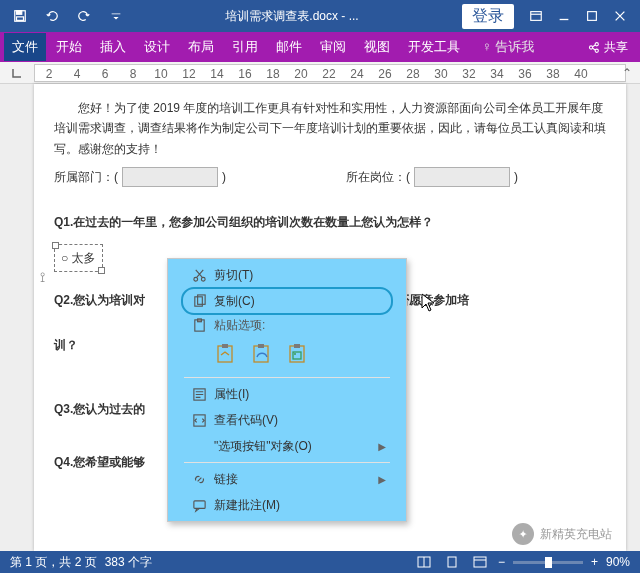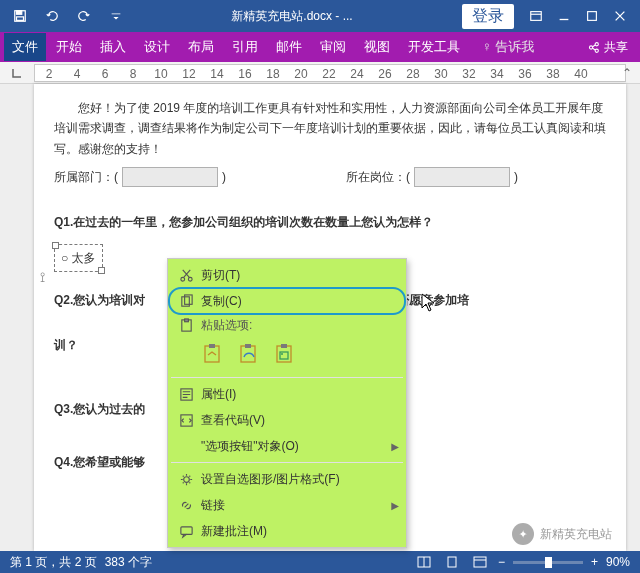--- a/index.html
+++ b/index.html
@@ -30,21 +30,21 @@
 .formcell{display:flex;align-items:center}
 .formcell input{width:96px;height:20px;border:1px solid #b0b0b0;background:#eaeaea;margin:0 4px}
 .q{font-weight:bold;margin-top:24px}
 .checkcell{display:inline-block;border:1px dashed #7a7a7a;padding:3px 6px;margin-top:6px;position:relative}
 .checkcell::before,.checkcell::after{content:"";position:absolute;width:5px;height:5px;background:#fff;border:1px solid #7a7a7a}
 .checkcell::before{left:-3px;top:-3px}
 .checkcell::after{right:-3px;bottom:-3px}
 .anchor{position:absolute;left:6px;top:182px;color:#8a8a8a;font-size:14px}
 .leftgutter{position:absolute;left:0;top:84px;bottom:22px;width:34px;background:#eee}
 .rightgutter{position:absolute;right:0;top:84px;bottom:22px;width:14px;background:#eee}
-.ctxmenu{position:absolute;left:167px;top:258px;width:240px;background:#bef264;border:1px solid #c8c8c8;box-shadow:2px 3px 6px rgba(0,0,0,.25);padding:3px 1px;z-index:50}
+.ctxmenu{position:absolute;left:167px;top:258px;width:240px;background:#7dd3fc;border:1px solid #c8c8c8;box-shadow:2px 3px 6px rgba(0,0,0,.25);padding:3px 14px;z-index:50}
 .mi{display:flex;align-items:center;height:26px;padding:0 6px;color:#333;position:relative}
 .mi .ico{width:22px;display:flex;justify-content:center;color:#666}
 .mi .ico svg{width:15px;height:15px}
 .mi .lbl{flex:1;padding-left:4px}
 .mi .arr{color:#666;font-size:10px}
 .mi.hl{outline:2px solid #1e9acc;outline-offset:-1px;border-radius:12px}
 .mi.header{height:22px;color:#555;font-size:12px}
 .pasteopts{display:flex;gap:8px;padding:4px 0 6px 30px}
 .pbtn{width:28px;height:28px;border:1px solid #d4a72c00;display:flex;align-items:center;justify-content:center}
 .pbtn svg{width:22px;height:22px}
@@ -82,21 +82,21 @@
         <svg viewBox="0 0 16 16" fill="none" stroke="#fff" stroke-width="1.4">
           <path d="M12 8a5 5 0 1 0-2 4M12 8l2-2m-2 2l-2-2"></path>
         </svg>
       </span>
     <span class="iconbtn">
         <svg viewBox="0 0 16 16" fill="#fff">
           <path d="M3 5h10v1H3zM5 9l3 3 3-3z"></path>
         </svg>
       </span>
   </div>
-  <div class="tb-title">新精英充电站.docx - ...</div>
+  <div class="tb-title">培训需求调查表.docx - ...</div>
   <div class="tb-login">登录</div>
   <div class="tb-right">
     <span class="iconbtn">
         <svg viewBox="0 0 16 16" fill="none" stroke="#fff" stroke-width="1.3">
           <rect x="2" y="3" width="12" height="10"></rect>
           <path d="M2 6h12"></path>
         </svg>
       </span>
     <span class="iconbtn">
         <svg viewBox="0 0 16 16" stroke="#fff" stroke-width="1.5">
@@ -276,29 +276,20 @@
       <span class="lbl">查看代码(V)</span>
     </div>
   <div class="mi">
       <span class="ico"></span>
       <span class="lbl">"选项按钮"对象(O)</span>
       <span class="arr">▶</span>
     </div>
   <div class="msep"></div>
   <div class="mi">
       <span class="ico">
-        <svg viewBox="0 0 16 16" fill="none" stroke="#555" stroke-width="1.2">
-          <circle cx="8" cy="8" r="3"></circle>
-          <path d="M8 2v2M8 12v2M2 8h2M12 8h2M4 4l1 1M11 11l1 1M12 4l-1 1M5 11l-1 1"></path>
-        </svg>
-      </span>
-      <span class="lbl">设置自选图形/图片格式(F)</span>
-    </div>
-  <div class="mi">
-      <span class="ico">
         <svg viewBox="0 0 16 16" fill="none" stroke="#555" stroke-width="1.3">
           <path d="M6 10l4-4M4 9a3 3 0 0 1 4-4M12 7a3 3 0 0 1-4 4"></path>
         </svg>
       </span>
       <span class="lbl">链接</span>
       <span class="arr">▶</span>
     </div>
   <div class="mi">
       <span class="ico">
         <svg viewBox="0 0 16 16" fill="none" stroke="#555" stroke-width="1.2">

